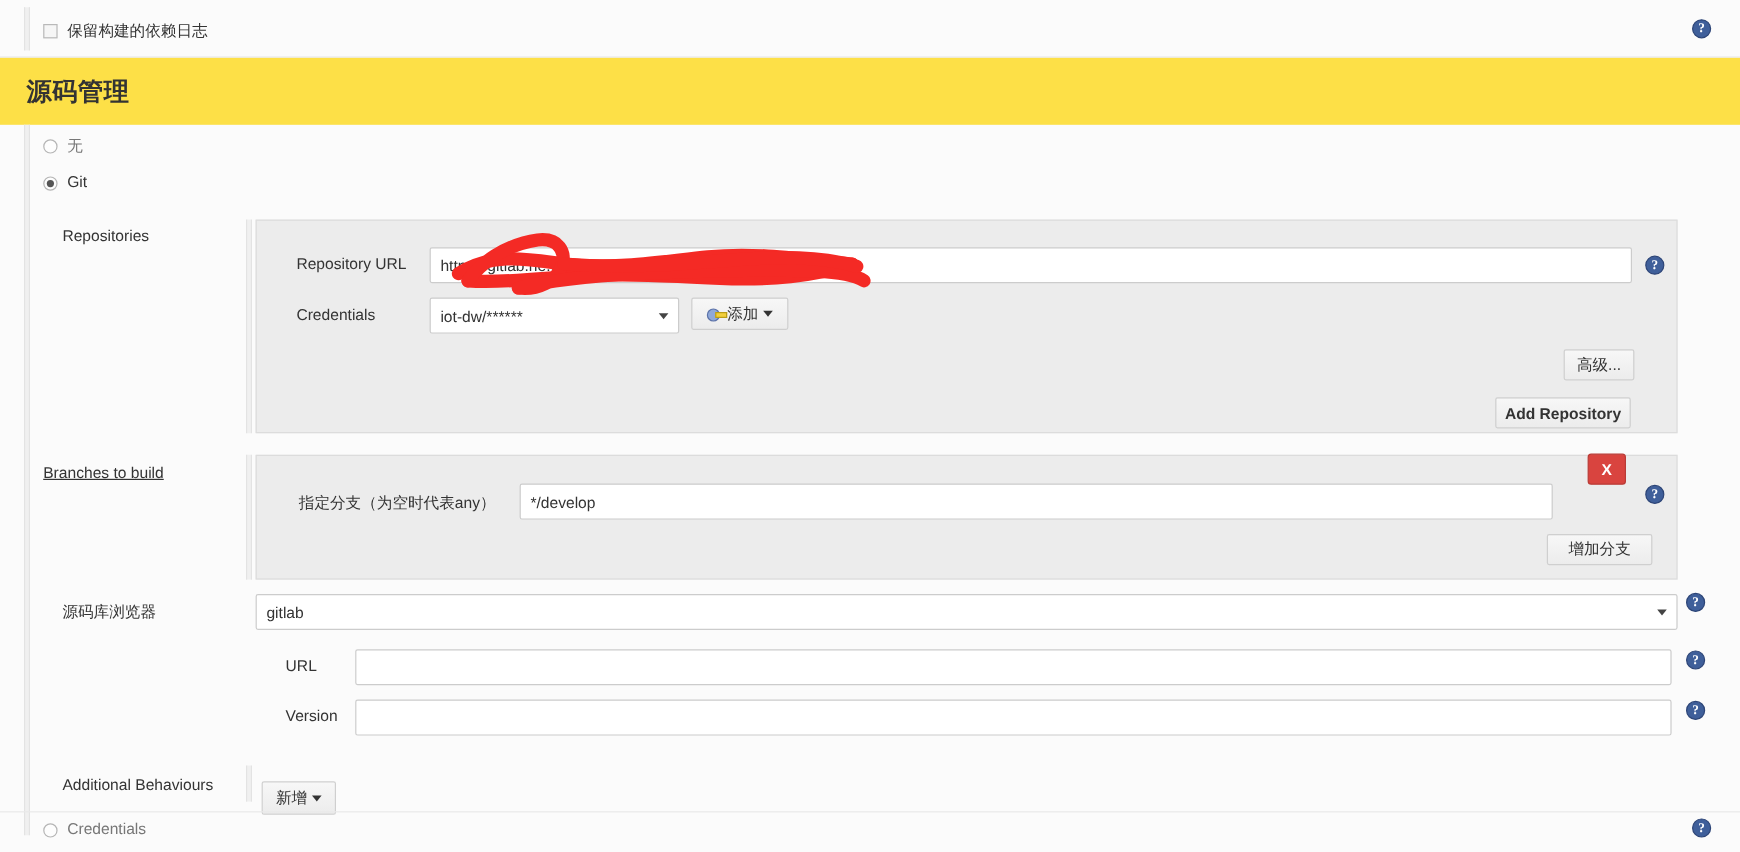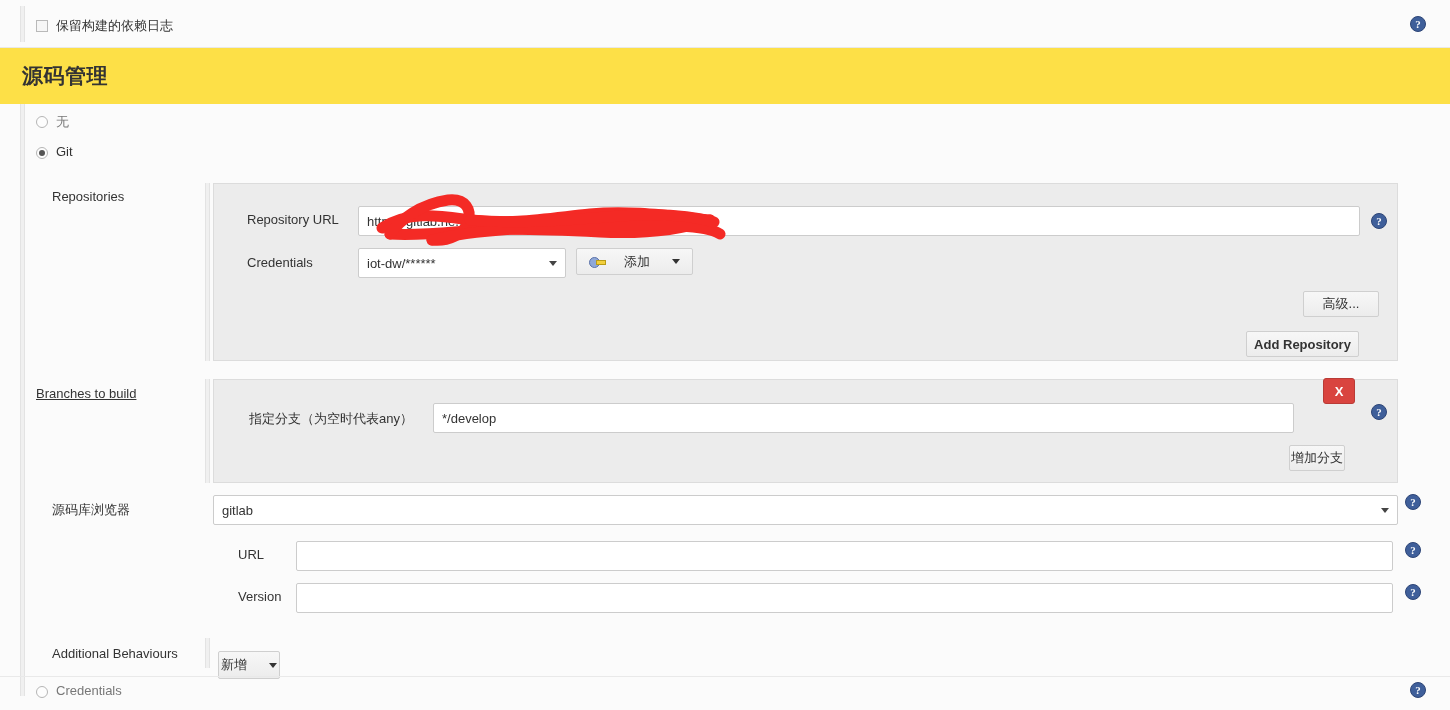--- a/index.html
+++ b/index.html
@@ -58,21 +58,21 @@
     width: 12px; height: 12px;
     border: 1px solid #b9b9b9;
     background: #f6f6f6;
     vertical-align: -2px;
   }
 
   .btn {
     display: inline-flex;
     align-items: center;
     justify-content: center;
-    gap: 20px;
+    gap: 2px;
     background: linear-gradient(#f7f7f7, #ececec);
     border: 1px solid #cfcfcf;
     border-radius: 2px;
     color: #333;
     font-size: 13px;
     padding: 0 12px;
     height: 26px;
     cursor: pointer;
     white-space: nowrap;
   }
@@ -231,38 +231,38 @@
   <div class="sel" style="position:absolute; left:358px; top:248px; width:208px;">
     <span>iot-dw/******</span>
     <span class="arrow"></span>
   </div>
   <div class="btn" style="position:absolute; left:576px; top:248px; height:27px;">
     <span class="key-icon"></span>
     <span>添加</span>
     <span class="caret"></span>
   </div>
 
-  <div class="btn" style="position:absolute; left:1303px; top:291px; width:76px;">高级...</div>
+  <div class="btn" style="position:absolute; left:1303px; top:291px; width:59px;">高级...</div>
 
   <div class="btn" style="position:absolute; left:1246px; top:331px; width:113px; font-weight:bold;">Add Repository</div>
 
   <span class="lbl" style="position:absolute; left:36px; top:386px;text-decoration:underline;">Branches to build</span>
   <div class="vbar" style="left:205px; top:379px; height:104px;"></div>
 
   <div class="panel" id="branch-panel"></div>
 
   <span class="lbl" style="position:absolute; left:249px; top:410px;">指定分支（为空时代表any）</span>
   <div class="txt" style="position:absolute; left:433px; top:403px; width:861px; display:flex; align-items:center;">
     <span>*/develop</span>
   </div>
   <div class="help-icon" style="left:1371px; top:404px;">?</div>
 
   <div id="del-x">X</div>
 
-  <div class="btn" style="position:absolute; left:1289px; top:445px; width:56px;">增加分支</div>
+  <div class="btn" style="position:absolute; left:1289px; top:445px; width:88px;">增加分支</div>
 
   <span class="lbl" style="position:absolute; left:52px; top:501px;">源码库浏览器</span>
   <div class="sel" style="position:absolute; left:213px; top:495px; width:1185px; height:30px;text-align:center;">
     <span>gitlab</span>
     <span class="arrow"></span>
   </div>
   <div class="help-icon" style="left:1405px; top:494px;">?</div>
 
   <span class="lbl" style="position:absolute; left:238px; top:547px;">URL</span>
   <div class="txt" style="position:absolute; left:296px; top:541px; width:1097px; display:flex; align-items:center;">

